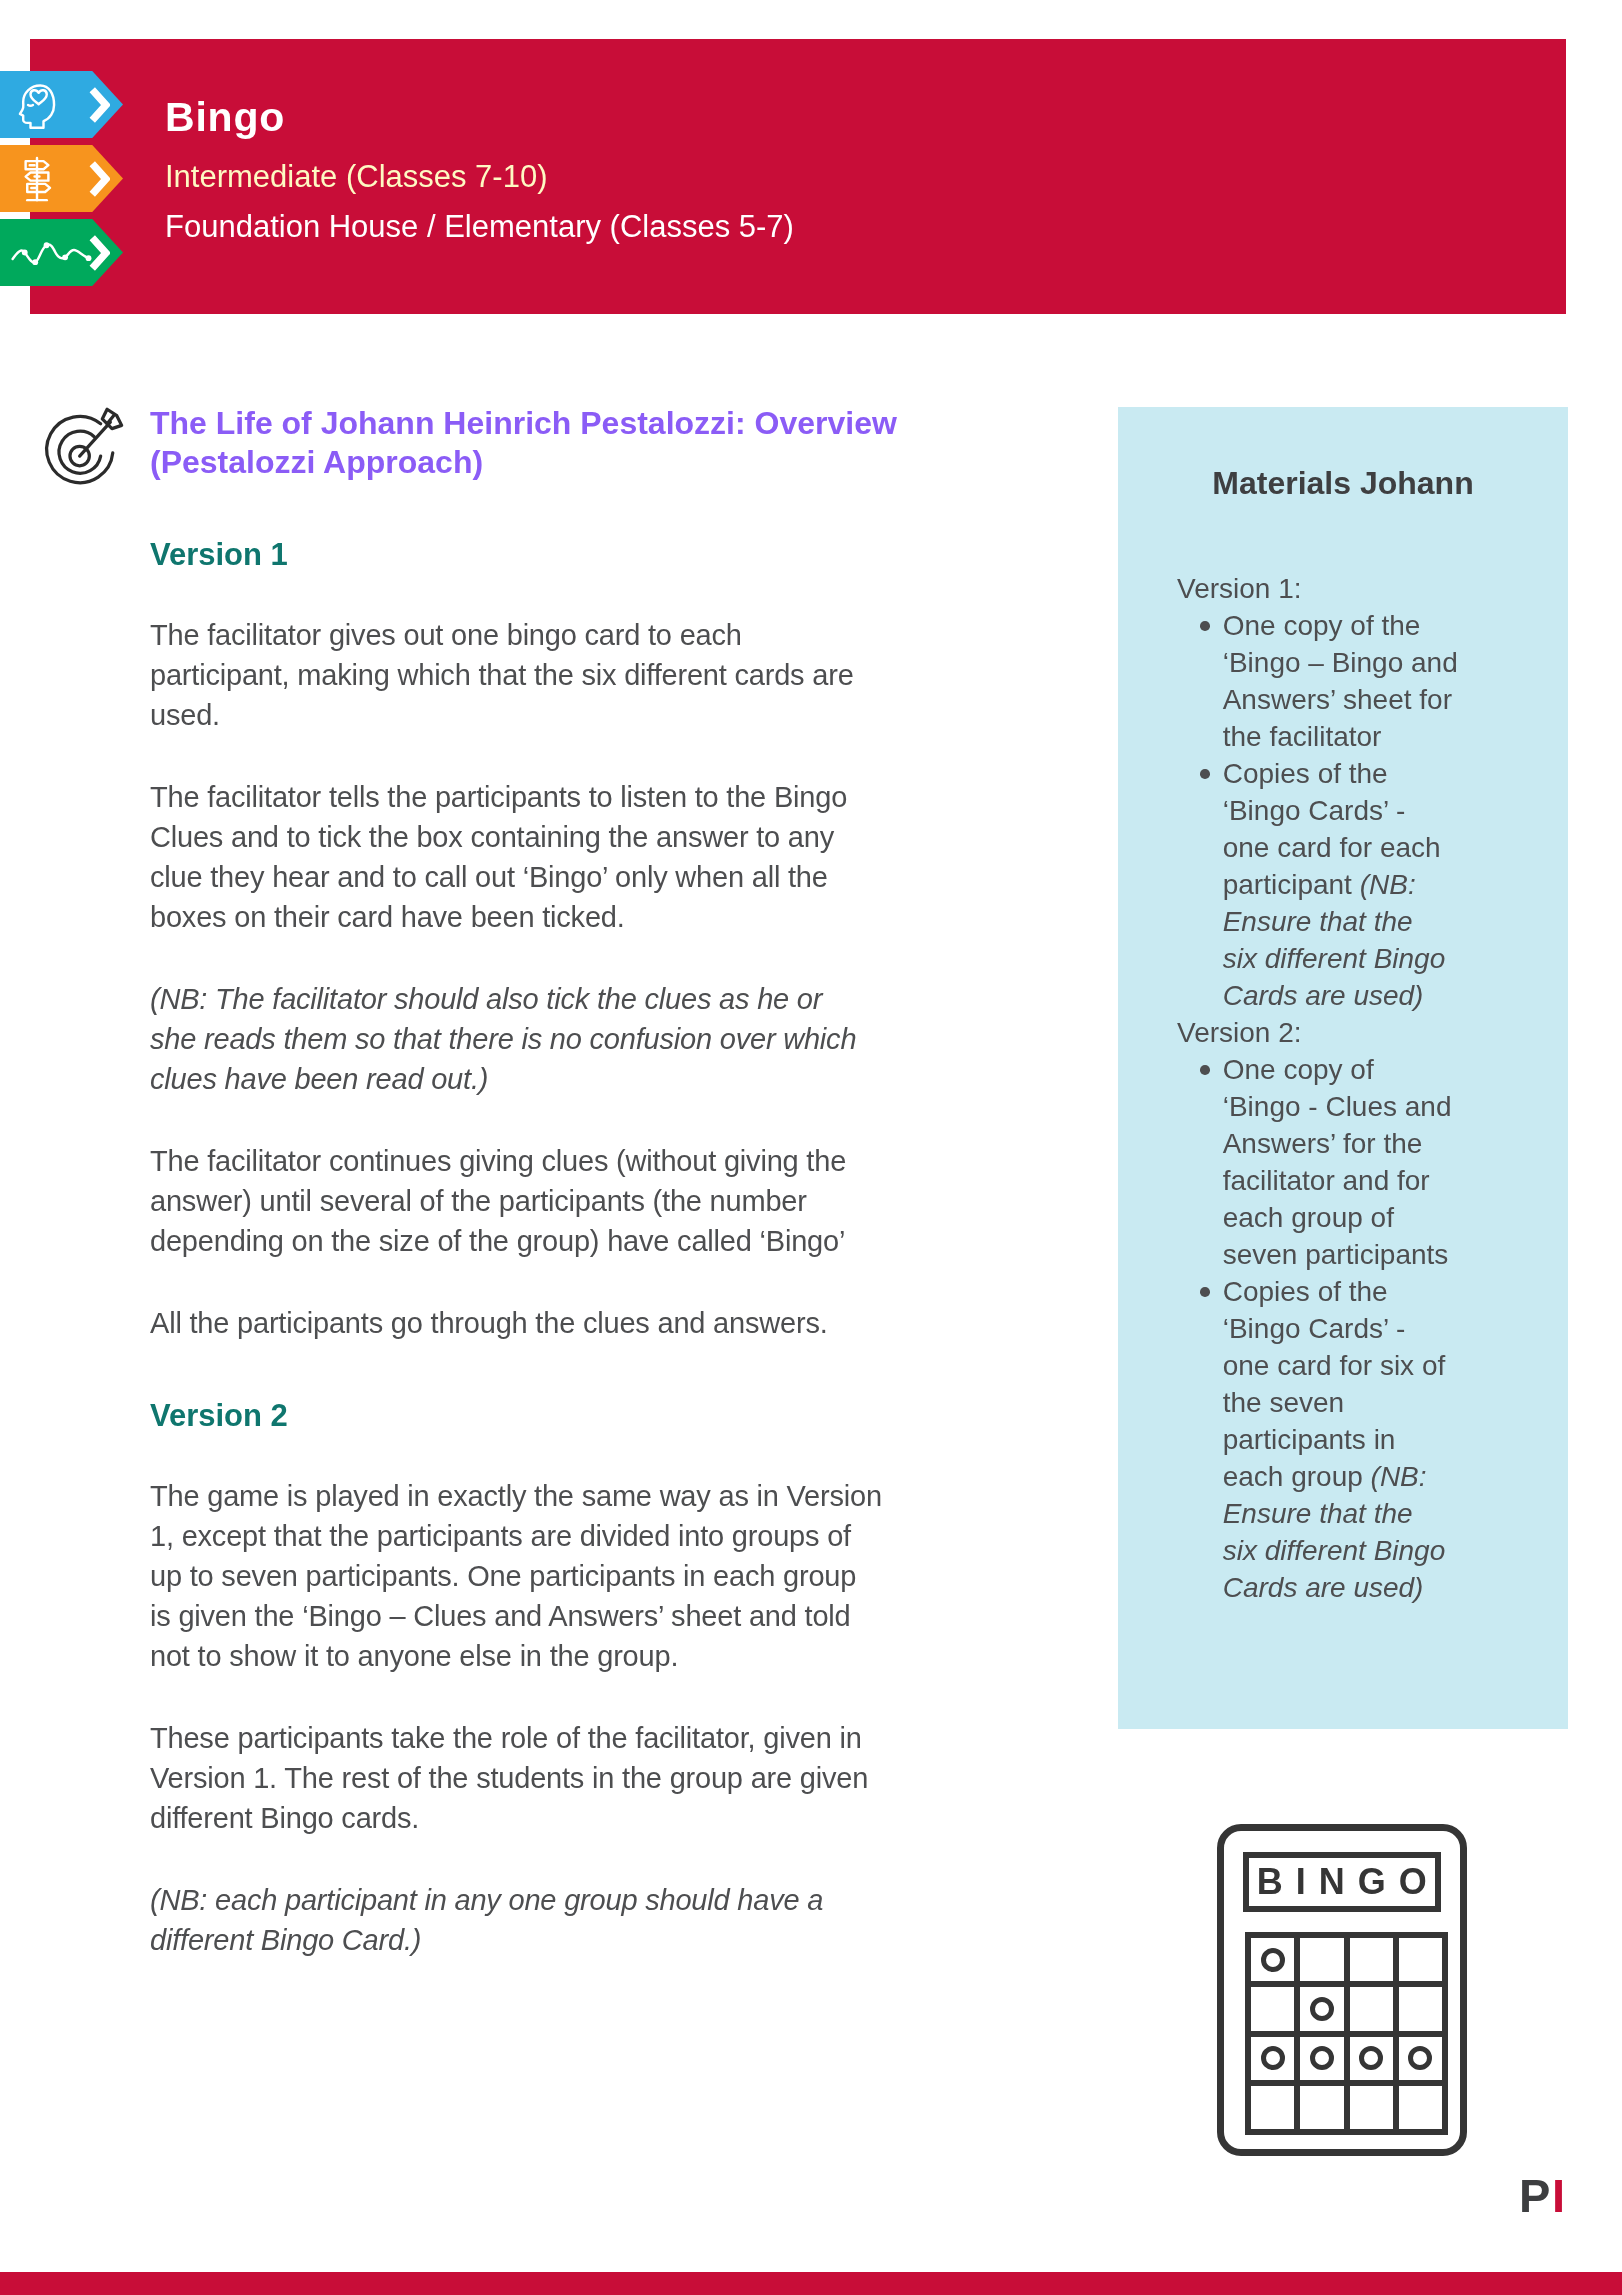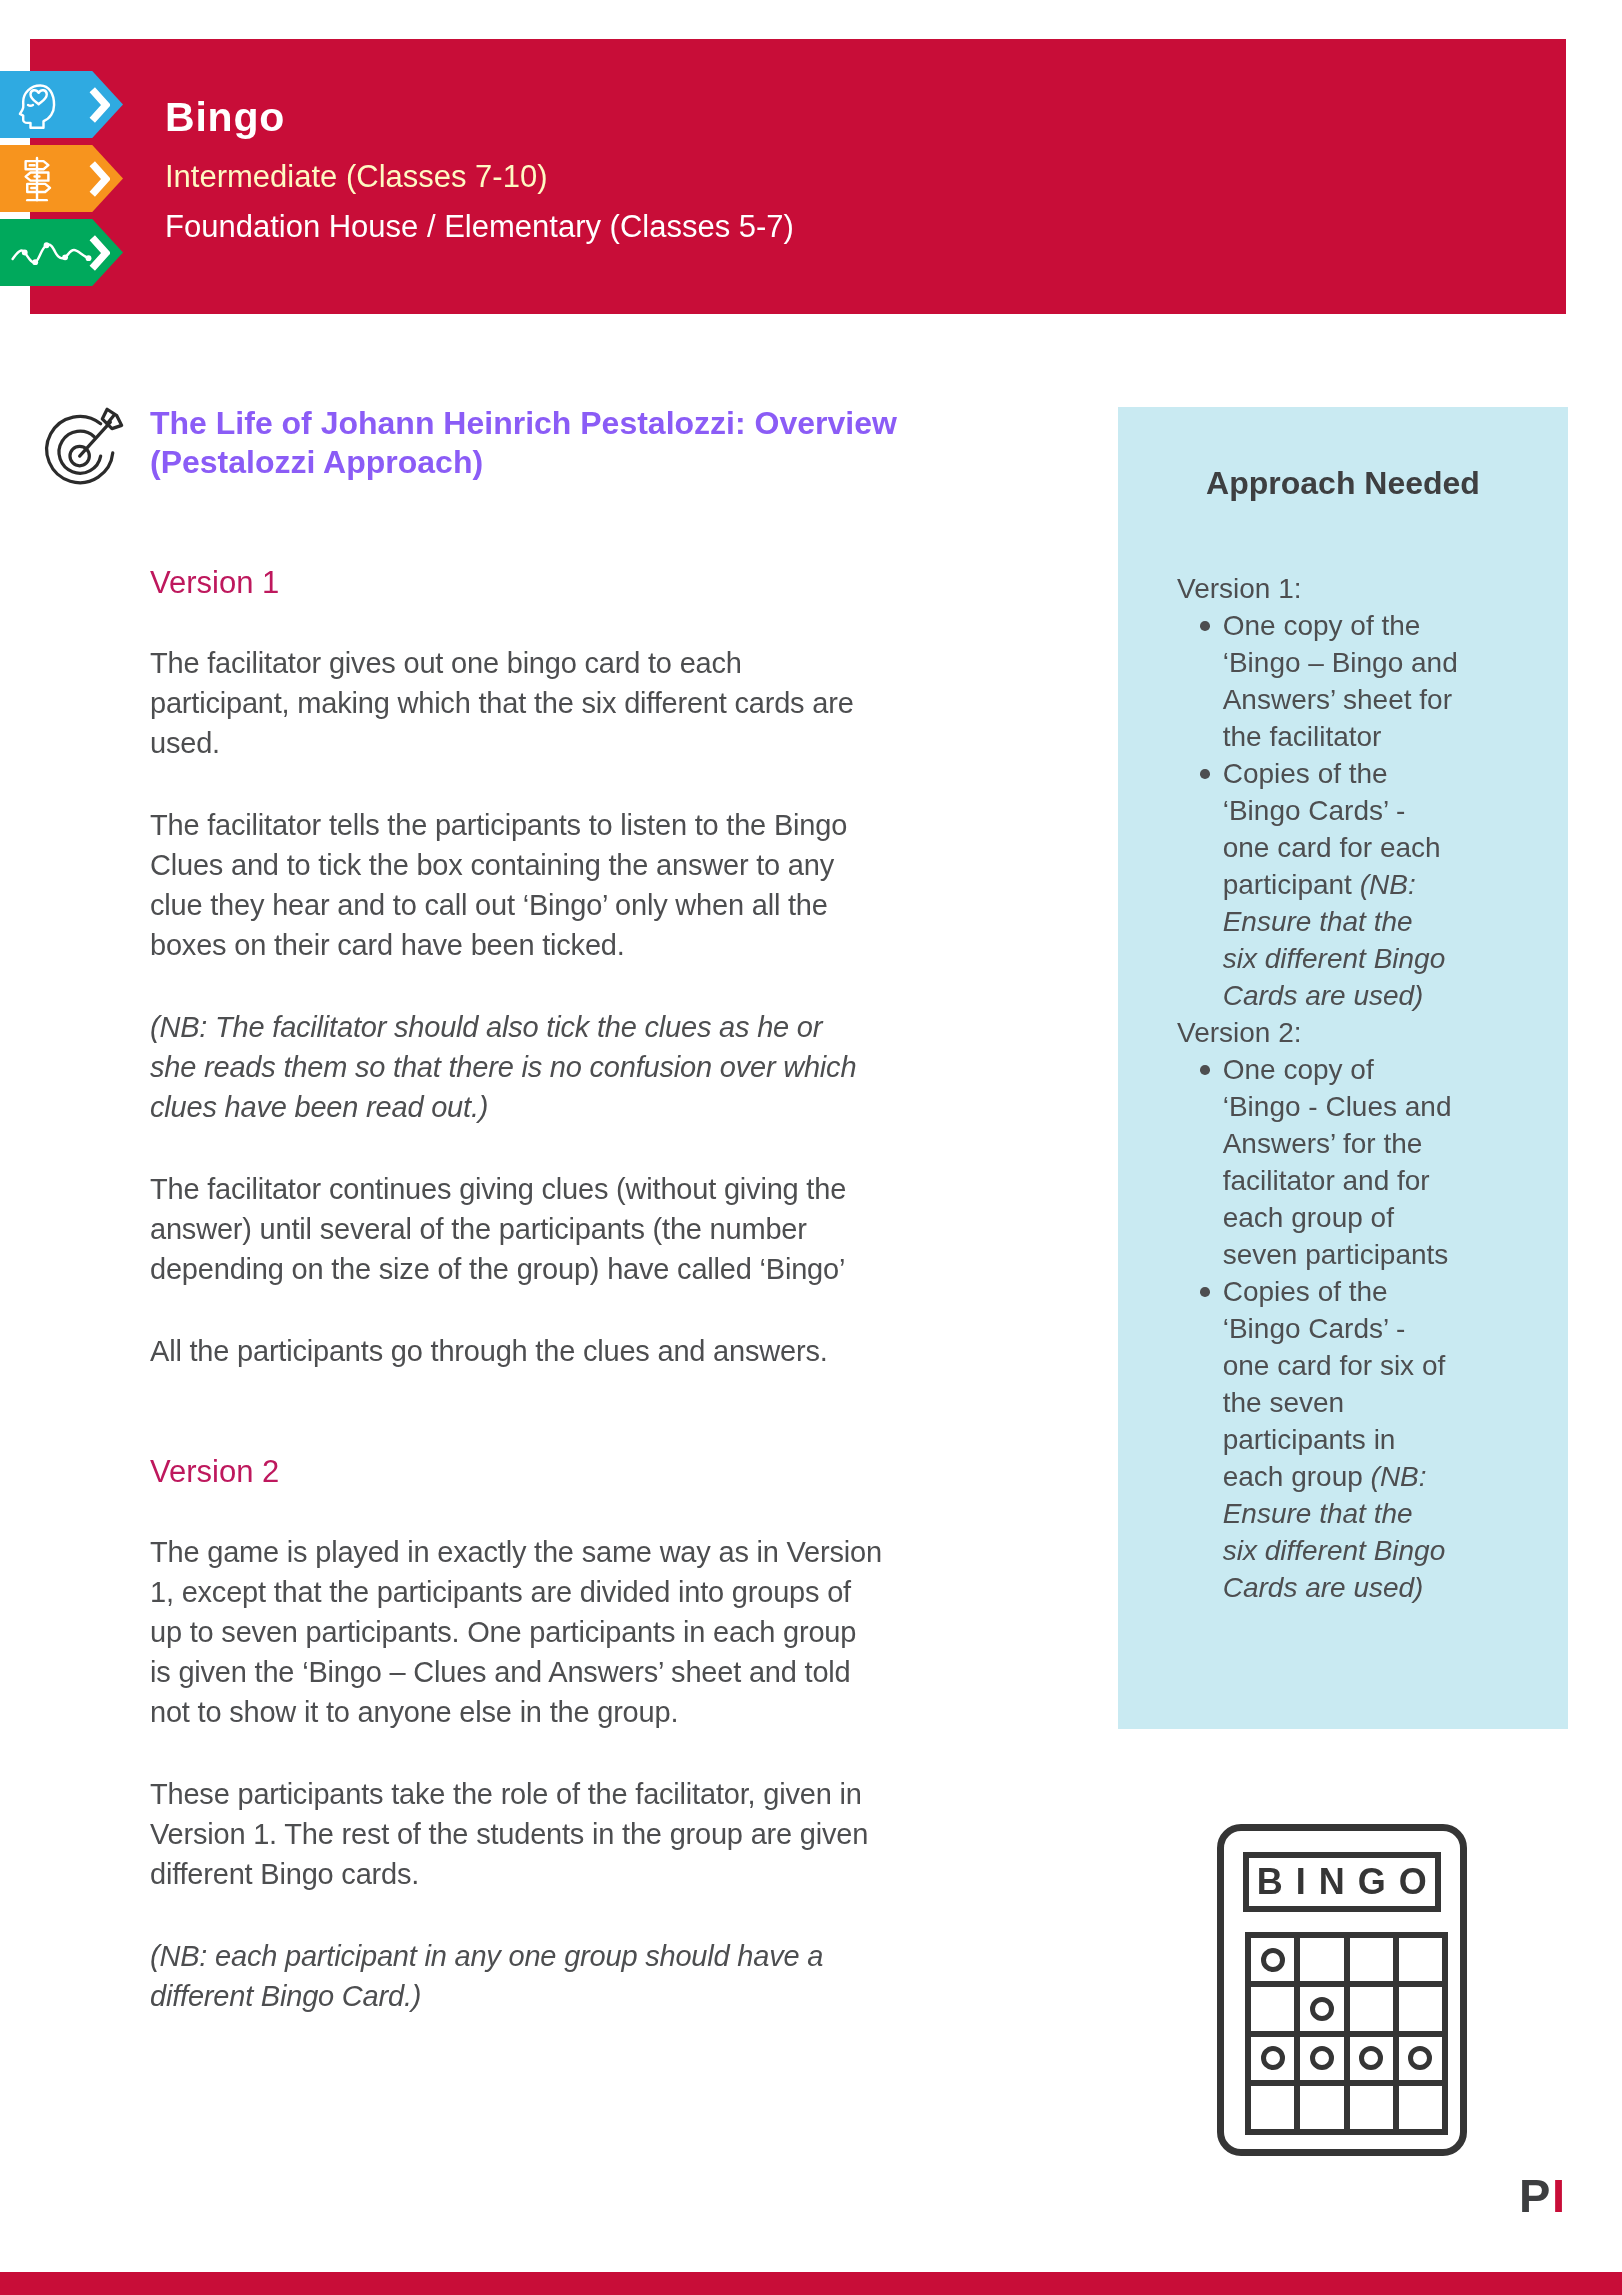--- a/index.html
+++ b/index.html
@@ -21,21 +21,21 @@
           display:flex; align-items:center; }
   .chip-blue   { top:71px;  background:#2FAAE1; }
   .chip-orange { top:145px; background:#F7941E; }
   .chip-green  { top:219px; background:#00A95C; }
   .chip .glyph { margin-left:11.4px; }
   .chip .chev { position:absolute; right:13px; top:50%; transform:translateY(-50%); }
 
   
   .main { position:absolute; left:150px; top:404px; width:941px; color:#4D4E50; }
   .activity-title { color:#8b5cf6; font-weight:bold; font-size:32px; line-height:39px; white-space:pre-line; }
-  .vheading { color:#be185d; font-weight:normal; font-size:31px; margin-top:83px; }
+  .vheading { color:#0f766e; font-weight:bold; font-size:31px; margin-top:55px; }
   .main p { font-size:29px; line-height:40px; margin-top:42px; white-space:pre-line; letter-spacing:-0.2px; }
   .main p.nb { font-style:italic; }
 
   .target { position:absolute; left:39px; top:406px; }
 
   
   .panel { position:absolute; left:1118px; top:407px; width:450px; height:1322px; background:#C9EAF2; color:#4D4E50; }
   .panel .ptitle { margin-top:58px; text-align:center; font-size:32px; font-weight:bold; color:#3E3F41; }
   .panel .plist { margin:68px 0 0 59px; font-size:28px; line-height:37px; }
   .pversion { }
@@ -148,21 +148,21 @@
 is given the ‘Bingo – Clues and Answers’ sheet and told
 not to show it to anyone else in the group.</p>
     <p>These participants take the role of the facilitator, given in
 Version 1. The rest of the students in the group are given
 different Bingo cards.</p>
     <p class="nb">(NB: each participant in any one group should have a
 different Bingo Card.)</p>
   </div>
 
   <div class="panel">
-    <div class="ptitle">Approach Needed</div>
+    <div class="ptitle">Materials Johann</div>
     <div class="plist">
       <div class="pversion">Version 1:</div>
       <div class="pitem">
         <span class="dot"></span>
         <span class="btxt"><span>One copy of the
 ‘Bingo – Bingo and
 Answers’ sheet for
 the facilitator</span></span>
       </div>
       <div class="pitem">

